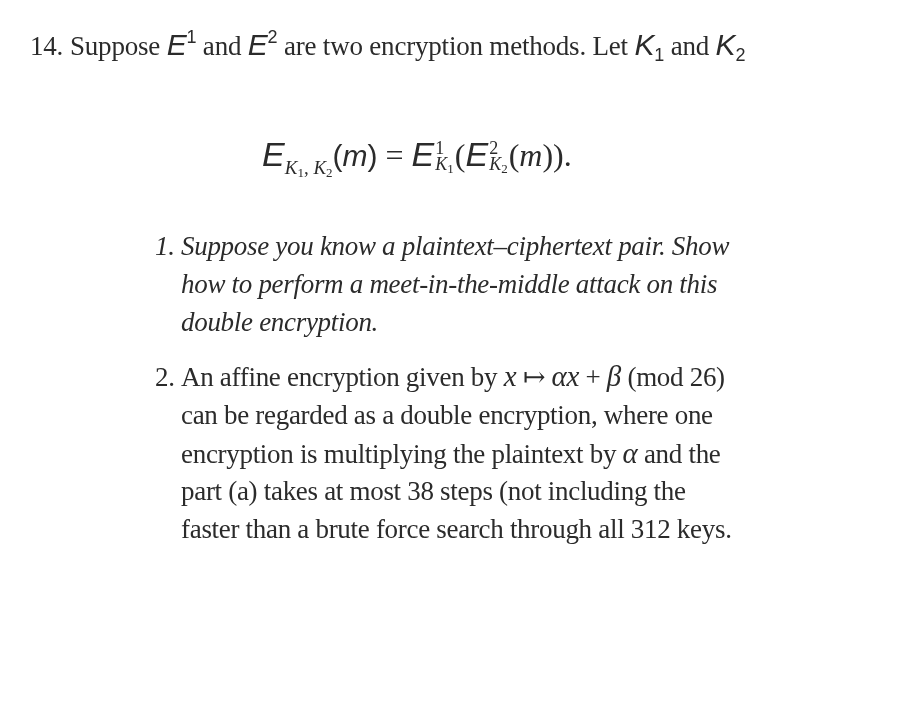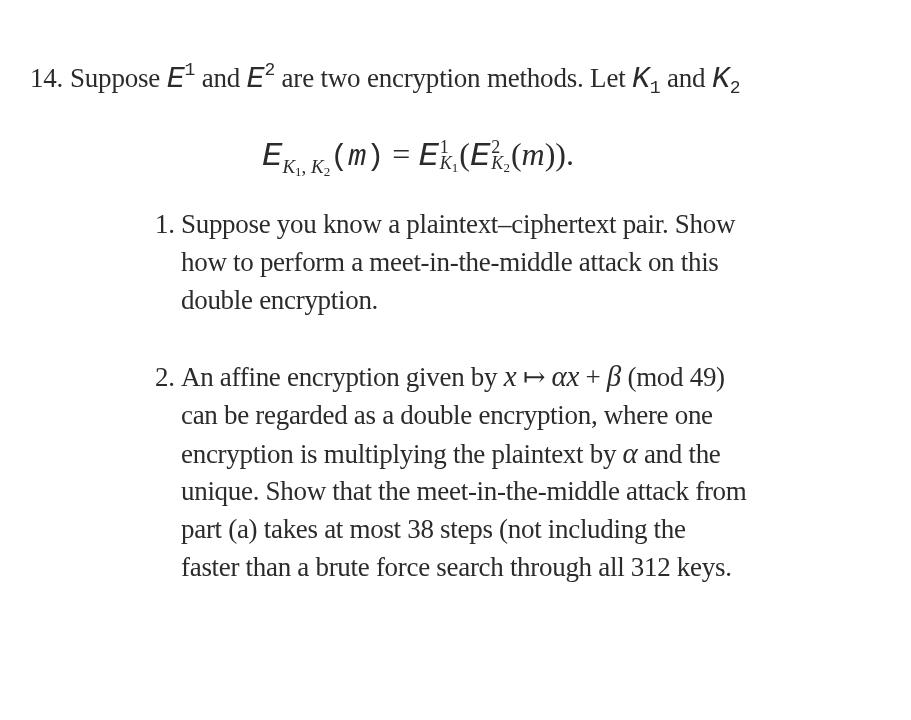--- a/index.html
+++ b/index.html
@@ -28,30 +28,29 @@
       top: 26px;
       width: 840px;
       font-family: "Liberation Serif", "DejaVu Serif", serif;
       font-size: 27px;
       line-height: 38px;
       letter-spacing: -0.2px;
     }
     .problem-num {
       display: inline-block;
       width: 40px;
-      margin-top: 33px;
     }
     .problem-line {
       white-space: nowrap;
     }
     .indent {
       padding-left: 40px;
     }
     .m {
-      font-family: Liberation Mono, monospace;
+      font-family: Liberation Sans, sans-serif;
       font-style: italic;
       font-size: 30px;
     }
     .mu {
       font-family: "Liberation Serif", "DejaVu Serif", serif;
       font-style: normal;
     }
     sup.s, sub.s {
       font-size: 18px;
       font-style: normal;
@@ -93,21 +92,21 @@
     }
     .subitems {
       position: absolute;
       left: 155px;
       width: 700px;
       font-family: "Liberation Serif", "DejaVu Serif", serif;
       font-size: 27px;
       line-height: 37.8px;
       letter-spacing: -0.3px;
     }
-    .item1 { top: 206px; }
+    .item1 { top: 228px; font-style: italic; }
     .item2 { top: 358px; }
     .item-line { white-space: nowrap; }
     .item-num {
       display: inline-block;
       width: 26px;
     }
     .item-indent { padding-left: 26px; }
     .gm {
       font-style: italic;
       font-size: 29px;
@@ -128,21 +127,20 @@
     <span class="m" style="font-size:34px">E</span><span class="subK"><span>K</span><sub>1</sub><span class="mu">, </span><span>K</span><sub>2</sub></span><span class="m" style="font-style:normal">(<i>m</i>)</span><span class="mu"> = </span><span class="m" style="font-size:34px">E</span><span class="stack"><span class="top">1</span><span class="bot"><span>K</span><sub>1</sub></span></span><span class="mu">(</span><span class="m" style="font-size:34px">E</span><span class="stack"><span class="top">2</span><span class="bot"><span>K</span><sub>2</sub></span></span><span class="mu">(<i>m</i>)).</span>
   </div>
 
   <div class="subitems item1">
     <div class="item-line"><span class="item-num">1.</span><span>Suppose you know a plaintext–ciphertext pair. Show</span></div>
     <div class="item-line item-indent">how to perform a meet-in-the-middle attack on this</div>
     <div class="item-line item-indent">double encryption.</div>
   </div>
 
   <div class="subitems item2">
-    <div class="item-line"><span class="item-num">2.</span><span>An affine encryption given by </span><span class="gm">x</span><span class="mu"> ↦ </span><span class="gm">α</span><span class="gm">x</span><span class="mu"> + </span><span class="gm">β</span><span class="mu"> (mod 49)</span></div>
+    <div class="item-line"><span class="item-num">2.</span><span>An affine encryption given by </span><span class="gm">x</span><span class="mu"> ↦ </span><span class="gm">α</span><span class="gm">x</span><span class="mu"> + </span><span class="gm">β</span><span class="mu"> (mod 26)</span></div>
     <div class="item-line item-indent">can be regarded as a double encryption, where one</div>
     <div class="item-line item-indent"><span>encryption is multiplying the plaintext by </span><span class="gm">α</span><span> and the</span></div>
-    <div class="item-line item-indent">unique. Show that the meet-in-the-middle attack from</div>
     <div class="item-line item-indent">part (a) takes at most 38 steps (not including the</div>
     <div class="item-line item-indent">faster than a brute force search through all 312 keys.</div>
   </div>
 
 </div>
 
 </body></html>

